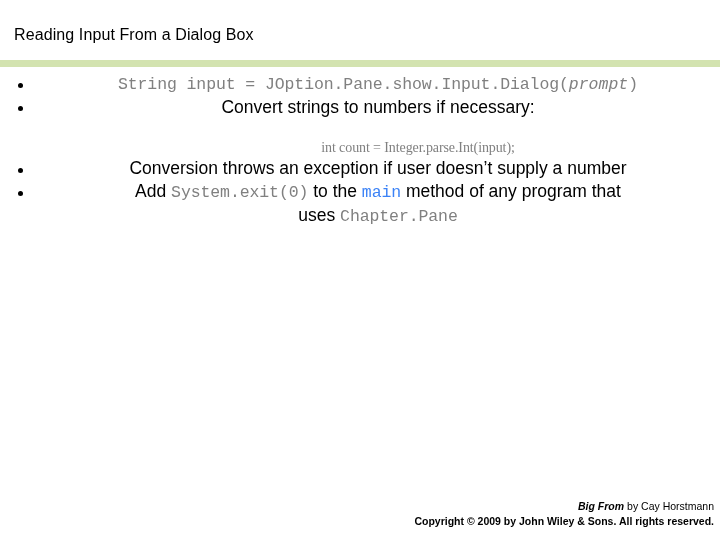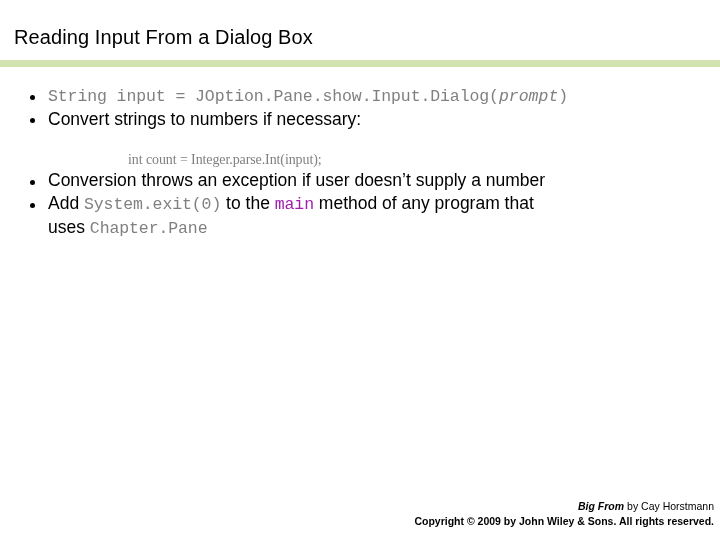--- a/index.html
+++ b/index.html
@@ -17,43 +17,44 @@
     position: relative;
     width: 720px;
     height: 540px;
     box-sizing: border-box;
   }
   .title {
     position: absolute;
     left: 14px;
     top: 26px;
     width: 690px;
-    font-size: 20px;
+    font-size: 16px;
     color: #000000;
     letter-spacing: 0.1px;
     white-space: nowrap;
   }
   .title-rule {
     position: absolute;
     left: 0px;
     top: 60px;
     width: 720px;
     height: 7px;
     background: #d3e3b0;
   }
   .body {
     position: absolute;
     left: 0px;
     top: 72px;
     width: 720px;
   }
   ul.bullets {
     list-style: none;
-    margin: 12px;
+    margin: 0;
     padding: 0;
+    text-align: center;
   }
   li.bullet {
     position: relative;
     padding-left: 36px;
     margin: 0 0 0 0;
     font-size: 17.5px;
     color: #000000;
     line-height: 1.32;
   }
   li.bullet > .dot {
@@ -126,21 +127,21 @@
         <div class="indent-code" style="color:#808080">int count = Integer.parse.Int(input);</div>
       </li>
 
       <li class="bullet b3">
         <span class="dot"></span>
         <span>Conversion throws an exception if user doesn’t supply a number</span>
       </li>
 
       <li class="bullet b4">
         <span class="dot"></span>
-        <span>Add </span><span class="code" style="color:#808080">System.exit(0)</span><span> to the </span><span class="code" style="color:#a21caf">main</span><span> method of any program that</span>
+        <span>Add </span><span class="code" style="color:#808080">System.exit(0)</span><span> to the </span><span class="code" style="color:#3b82f6">main</span><span> method of any program that</span>
         <span class="wrap2"><span>uses </span><span class="code" style="color:#808080">Chapter.Pane</span></span>
       </li>
 
     </ul>
   </div>
 
   <div class="footer">
     <div class="line1"><span class="bj">Big From</span><span class="byline"> by Cay Horstmann</span></div>
     <div class="line2">Copyright © 2009 by John Wiley &amp; Sons.  All rights reserved.</div>
   </div>

